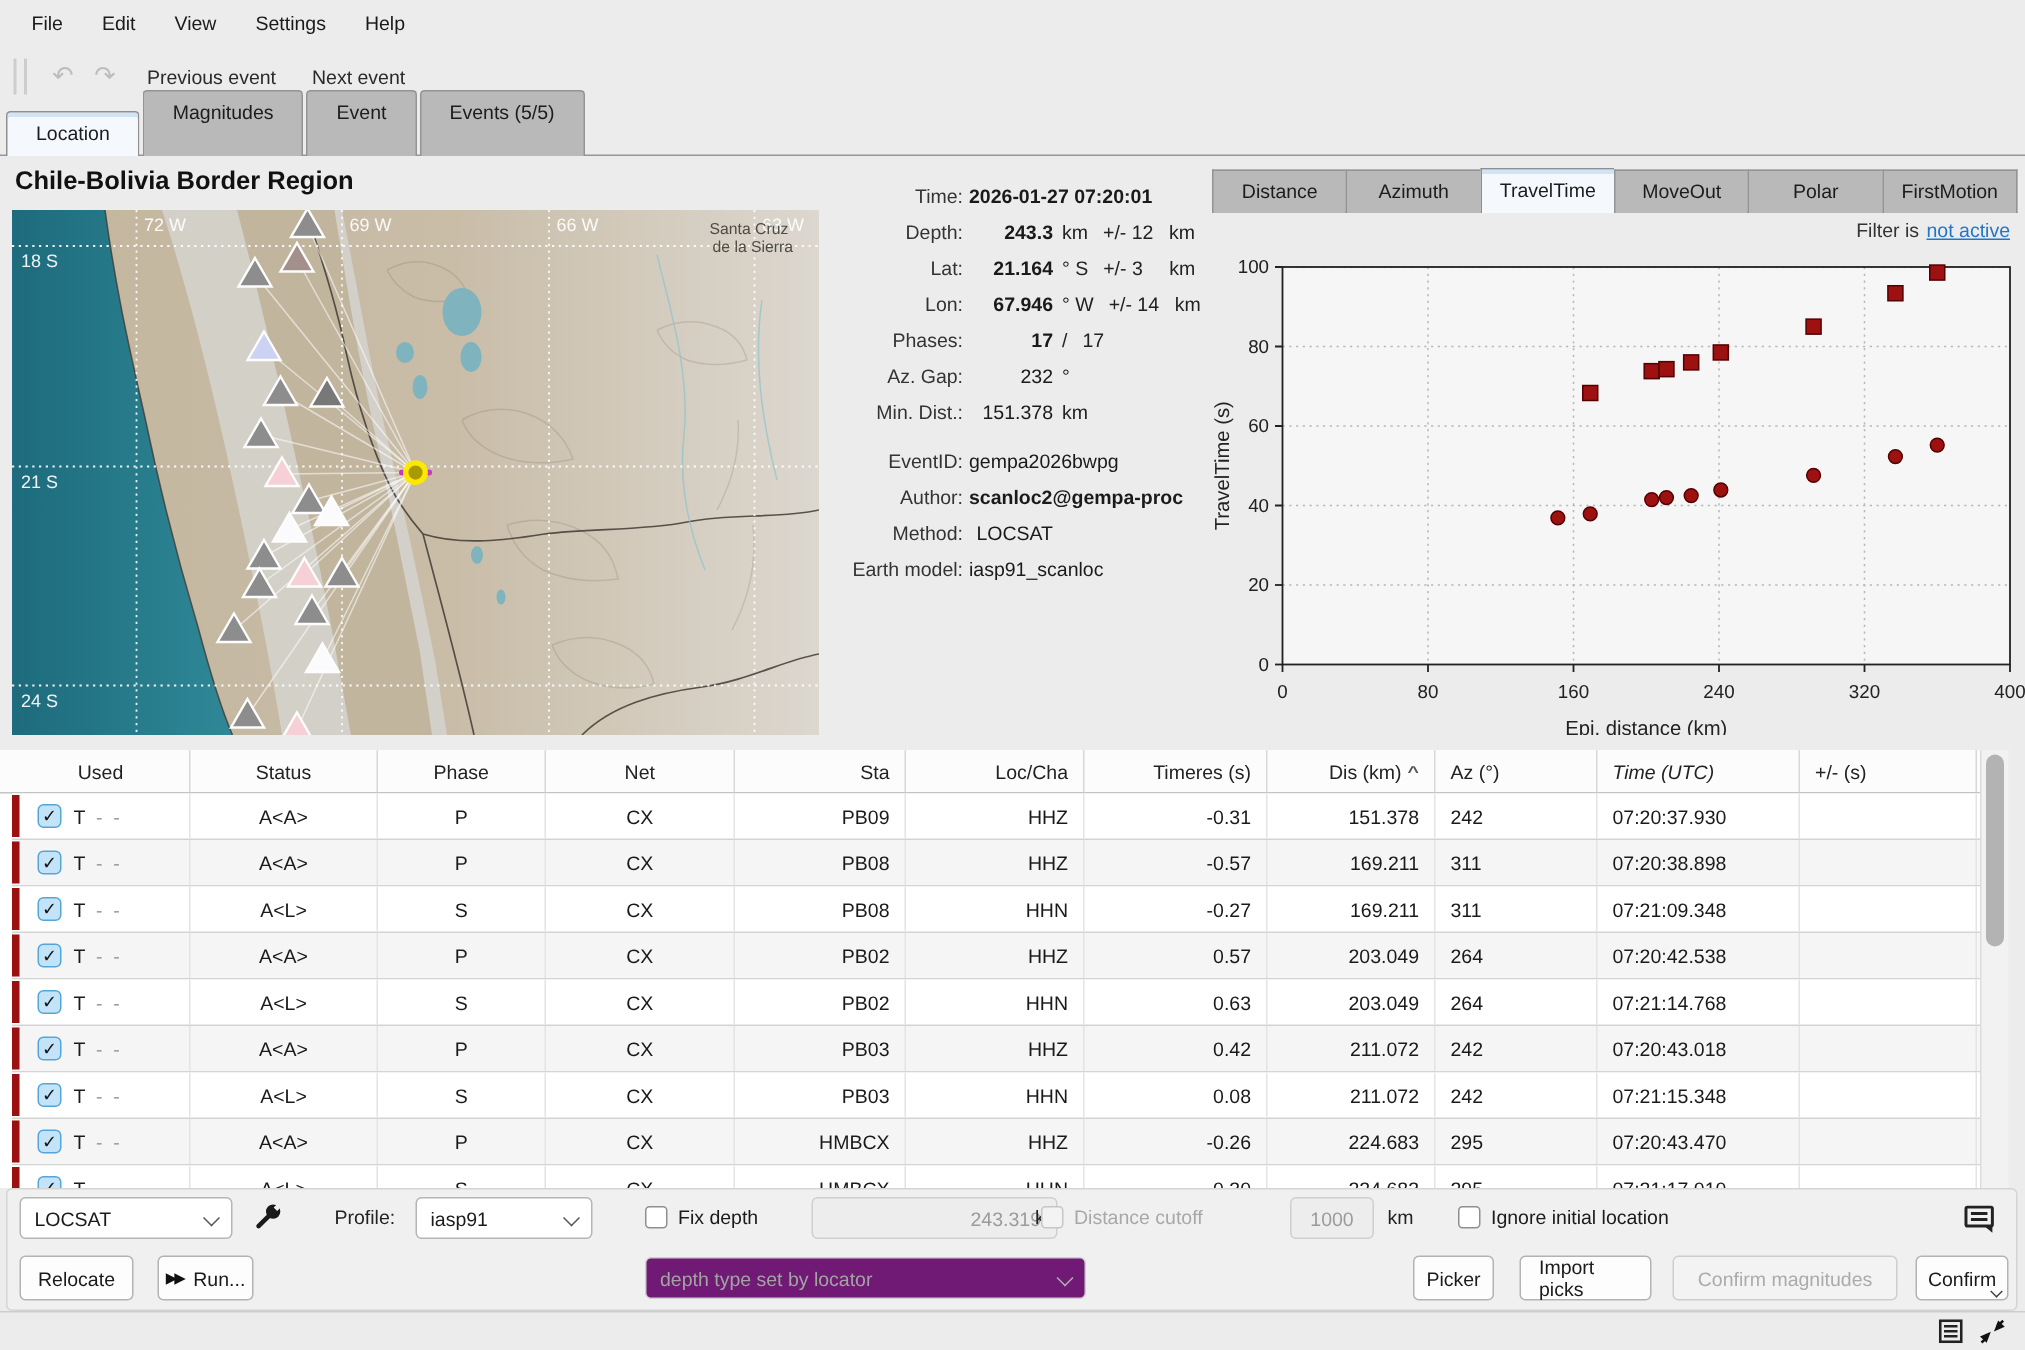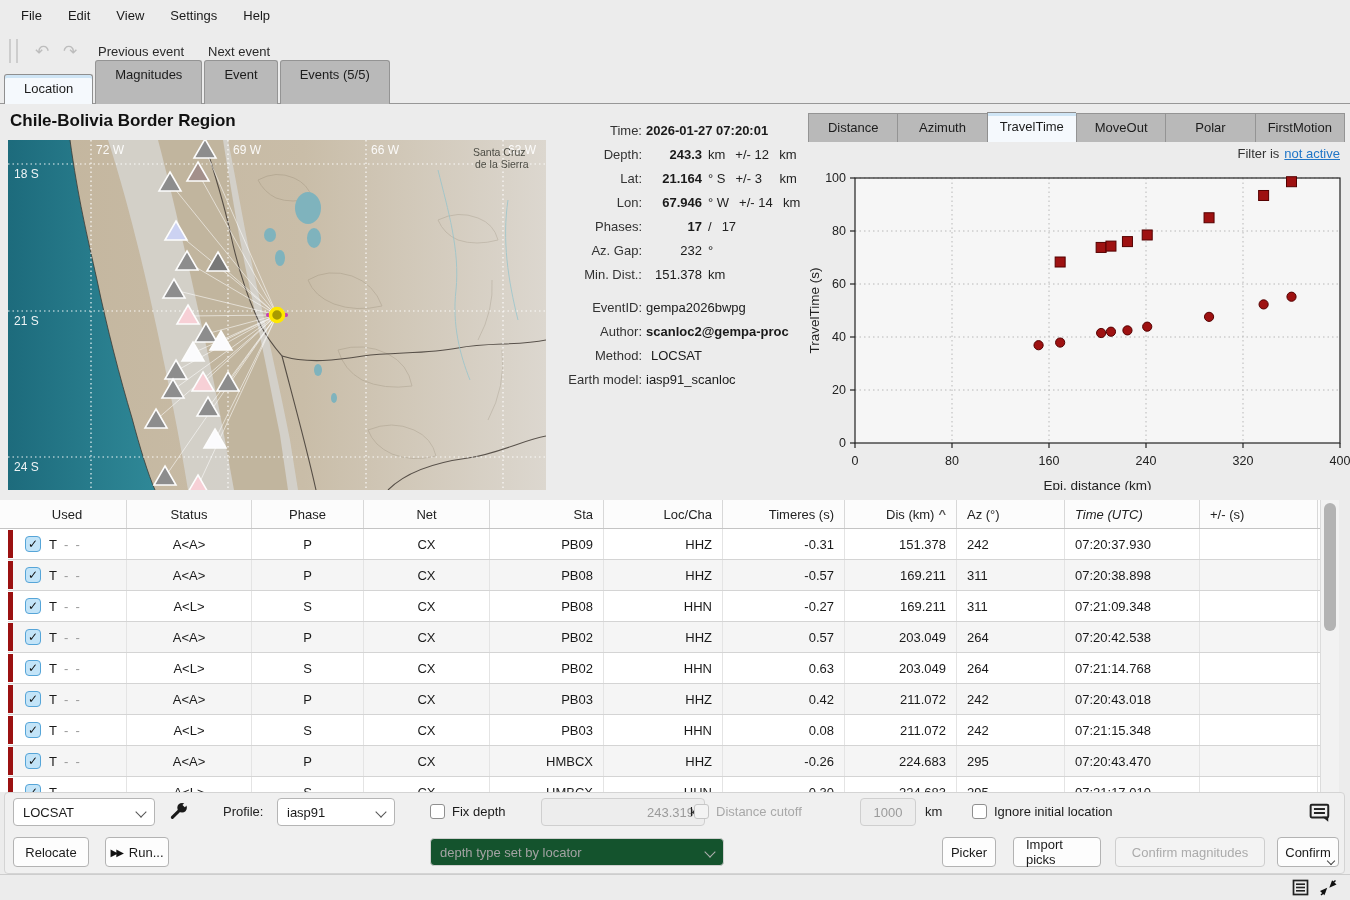--- a/index.html
+++ b/index.html
@@ -58,21 +58,21 @@
   .sortcaret{margin-left:4px;color:#555;font-weight:bold;transform:scaleY(.8);}
   #tscroll{position:absolute;left:1320px;top:500px;width:18px;height:292px;background:#f2f2f2;border-left:1px solid #dcdcdc;}
   #tscroll .thumb{position:absolute;left:3px;right:3px;top:3px;height:128px;border-radius:6px;background:#b3b3b3;}
   
   #locator{position:absolute;left:4px;top:792px;width:1341px;height:82px;background:#f0f0f0;border:1px solid #d4d4d4;border-radius:4px;box-sizing:border-box;}
   .lrow1{position:absolute;left:0;right:0;top:5px;height:30px;}
   .lrow2{position:absolute;left:0;right:0;top:44px;height:30px;}
   .combo{position:absolute;height:28px;background:#fff;border:1px solid #b5b5b5;border-radius:4px;box-sizing:border-box;display:flex;align-items:center;padding:0 26px 0 9px;}
   .combo .chev{position:absolute;right:9px;top:9px;}
   .chev{width:7px;height:7px;border-right:1.6px solid #555;border-bottom:1.6px solid #555;transform:rotate(45deg);display:inline-block;}
-  .combo.disabled{background:#14532d;border-color:#cfcfcf;color:#a3a3a3;}
+  .combo.disabled{background:#701a75;border-color:#cfcfcf;color:#a3a3a3;}
   .combo.disabled .chev{border-color:#b0b0b0;}
   .lbl{position:absolute;top:6px;color:#222;}
   .inp{position:absolute;height:28px;box-sizing:border-box;border:1px solid #cfcfcf;border-radius:4px;background:#ededed;color:#9b9b9b;display:flex;align-items:center;}
   .ckbox{width:15px;height:15px;border:1px solid #8f8f8f;border-radius:3px;background:#fff;display:inline-block;box-sizing:border-box;flex:none;}
   .ck{position:absolute;display:flex;align-items:center;gap:7px;top:6px;}
   .ck.disabled .ckbox{border-color:#c6c6c6;background:#f3f3f3;}
   .ck.disabled span{color:#a8a8a8;}
   .btn{position:absolute;height:30px;background:#fdfdfd;border:1px solid #b3b3b3;border-radius:4px;box-sizing:border-box;display:flex;align-items:center;justify-content:center;color:#1a1a1a;padding:0 12px;}
   .btn.disabled{color:#ababab;border-color:#cecece;background:#f3f3f3;}
   .runarr{font-size:10px;letter-spacing:-2px;margin-right:7px;color:#111;}

